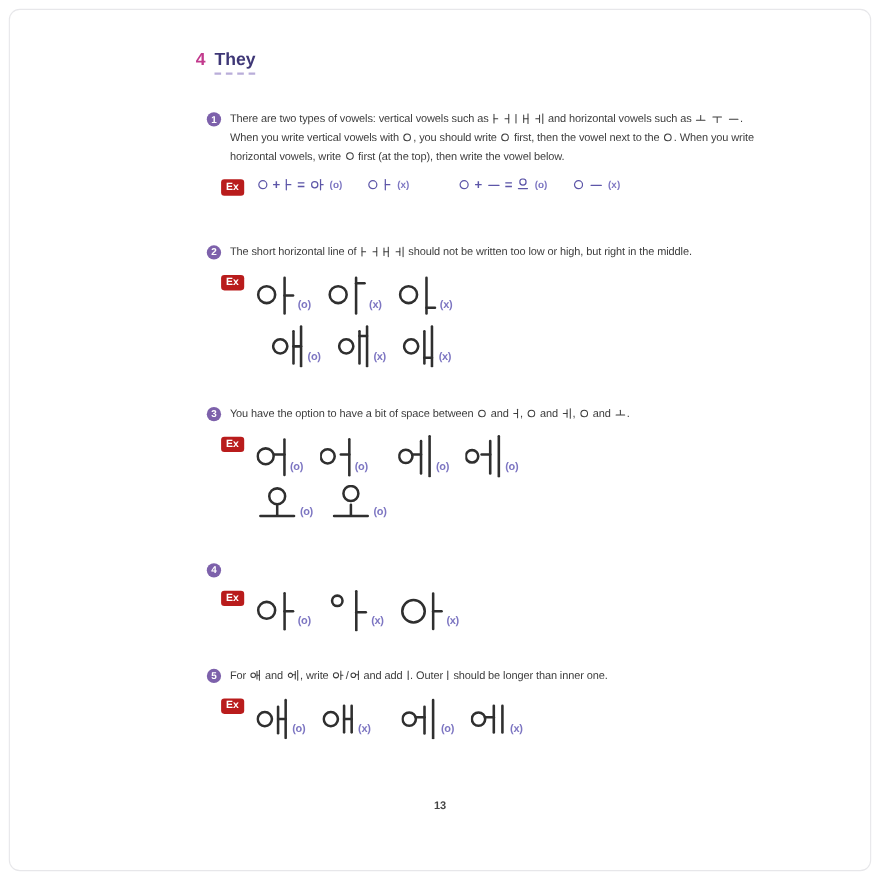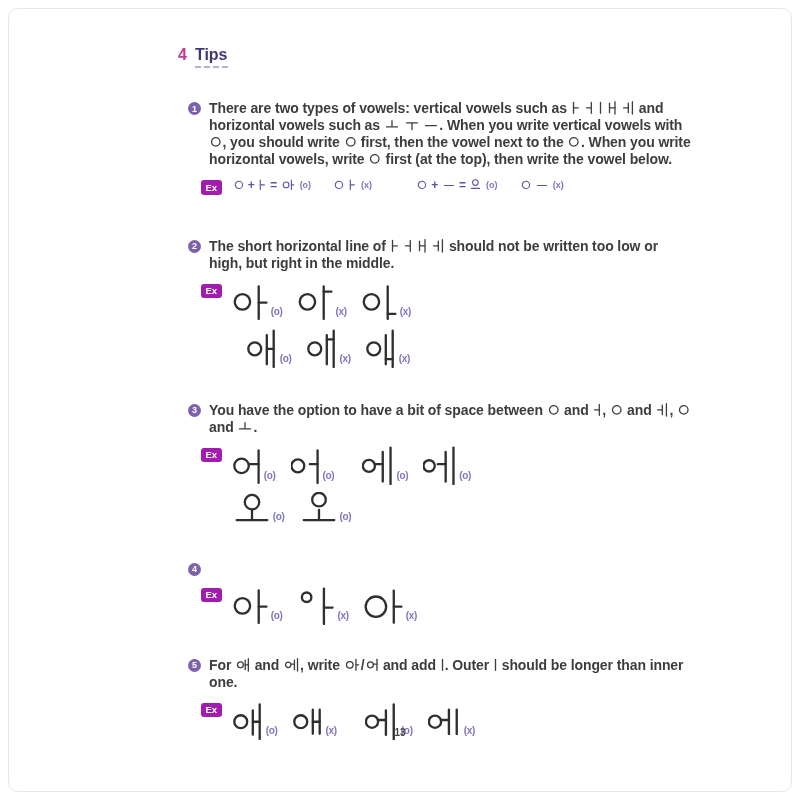--- a/index.html
+++ b/index.html
@@ -9,24 +9,24 @@
 
   .title{margin:0 0 0 -10px;font-size:16px;font-weight:bold;display:flex;gap:8px;align-items:baseline;}
   .t-num{color:#c23a8d;}
   .t-word{color:#3e3776;border-bottom:2px dashed #b9add9;padding-bottom:2px;}
 
   .tip{margin-top:30px;}
   .tip-head{display:flex;gap:8px;align-items:flex-start;}
   .bullet{flex:none;display:inline-flex;width:13px;height:13px;border-radius:50%;
     background:#7d61ab;color:#fff;font-size:9px;font-weight:bold;align-items:center;
     justify-content:center;margin-top:2px;}
-  .tip-text{margin:0;font-size:14px;line-height:17px;color:#3d3d3d;font-weight:700;letter-spacing:-0.1px;}
+  .tip-text{margin:0;font-size:10px;line-height:17px;color:#3d3d3d;font-weight:400;letter-spacing:-0.1px;}
 
   .examples{display:flex;gap:11px;margin:9px 0 0 13px;align-items:flex-start;}
-  .ex-badge{flex:none;display:inline-block;background:#a21caf;color:#fff;font-size:9.5px;
+  .ex-badge{flex:none;display:inline-block;background:#b91c1c;color:#fff;font-size:9.5px;
     font-weight:bold;padding:2.5px 4.5px;border-radius:3px;line-height:1;margin-top:3px;}
   .ex-content{display:flex;flex-direction:column;gap:7px;}
 
   
   .ex-line{display:flex;gap:44px;align-items:center;color:#5d56a8;font-weight:bold;font-size:12px;margin-top:1px;}
   .ex-inline-group{display:flex;gap:22px;}
   .ex-inline-item{display:flex;align-items:center;gap:4px;white-space:nowrap;}
   .mark-sm{font-size:9px;color:#7d76c2;}
 
   
@@ -50,21 +50,21 @@
 </style>
 </head>
 <body>
 
 <div class="frame"></div>
 
 <div class="page">
 
   <h1 class="title">
     <span class="t-num">4</span>
-    <span class="t-word">Tips</span>
+    <span class="t-word">They</span>
   </h1>
 
   <section class="tip tip-1">
     <div class="tip-head">
       <span class="bullet">1</span>
       <p class="tip-text">There are two types of vowels: vertical vowels such as <svg viewBox="5.8 0 11.399999999999999 20" class="jm" style="height: 0.98em; width: 0.5586em;">
             <line x1="8" y1="2" x2="8" y2="18" fill="none" stroke="currentColor" stroke-width="1.9" stroke-linecap="round"></line>
             <line x1="8" y1="10" x2="15" y2="10" fill="none" stroke="currentColor" stroke-width="1.9" stroke-linecap="round"></line>
           </svg> <svg viewBox="3.8 0 11.399999999999999 20" class="jm" style="height: 0.98em; width: 0.5586em;">
             <line x1="6" y1="10" x2="13" y2="10" fill="none" stroke="currentColor" stroke-width="1.9" stroke-linecap="round"></line>

